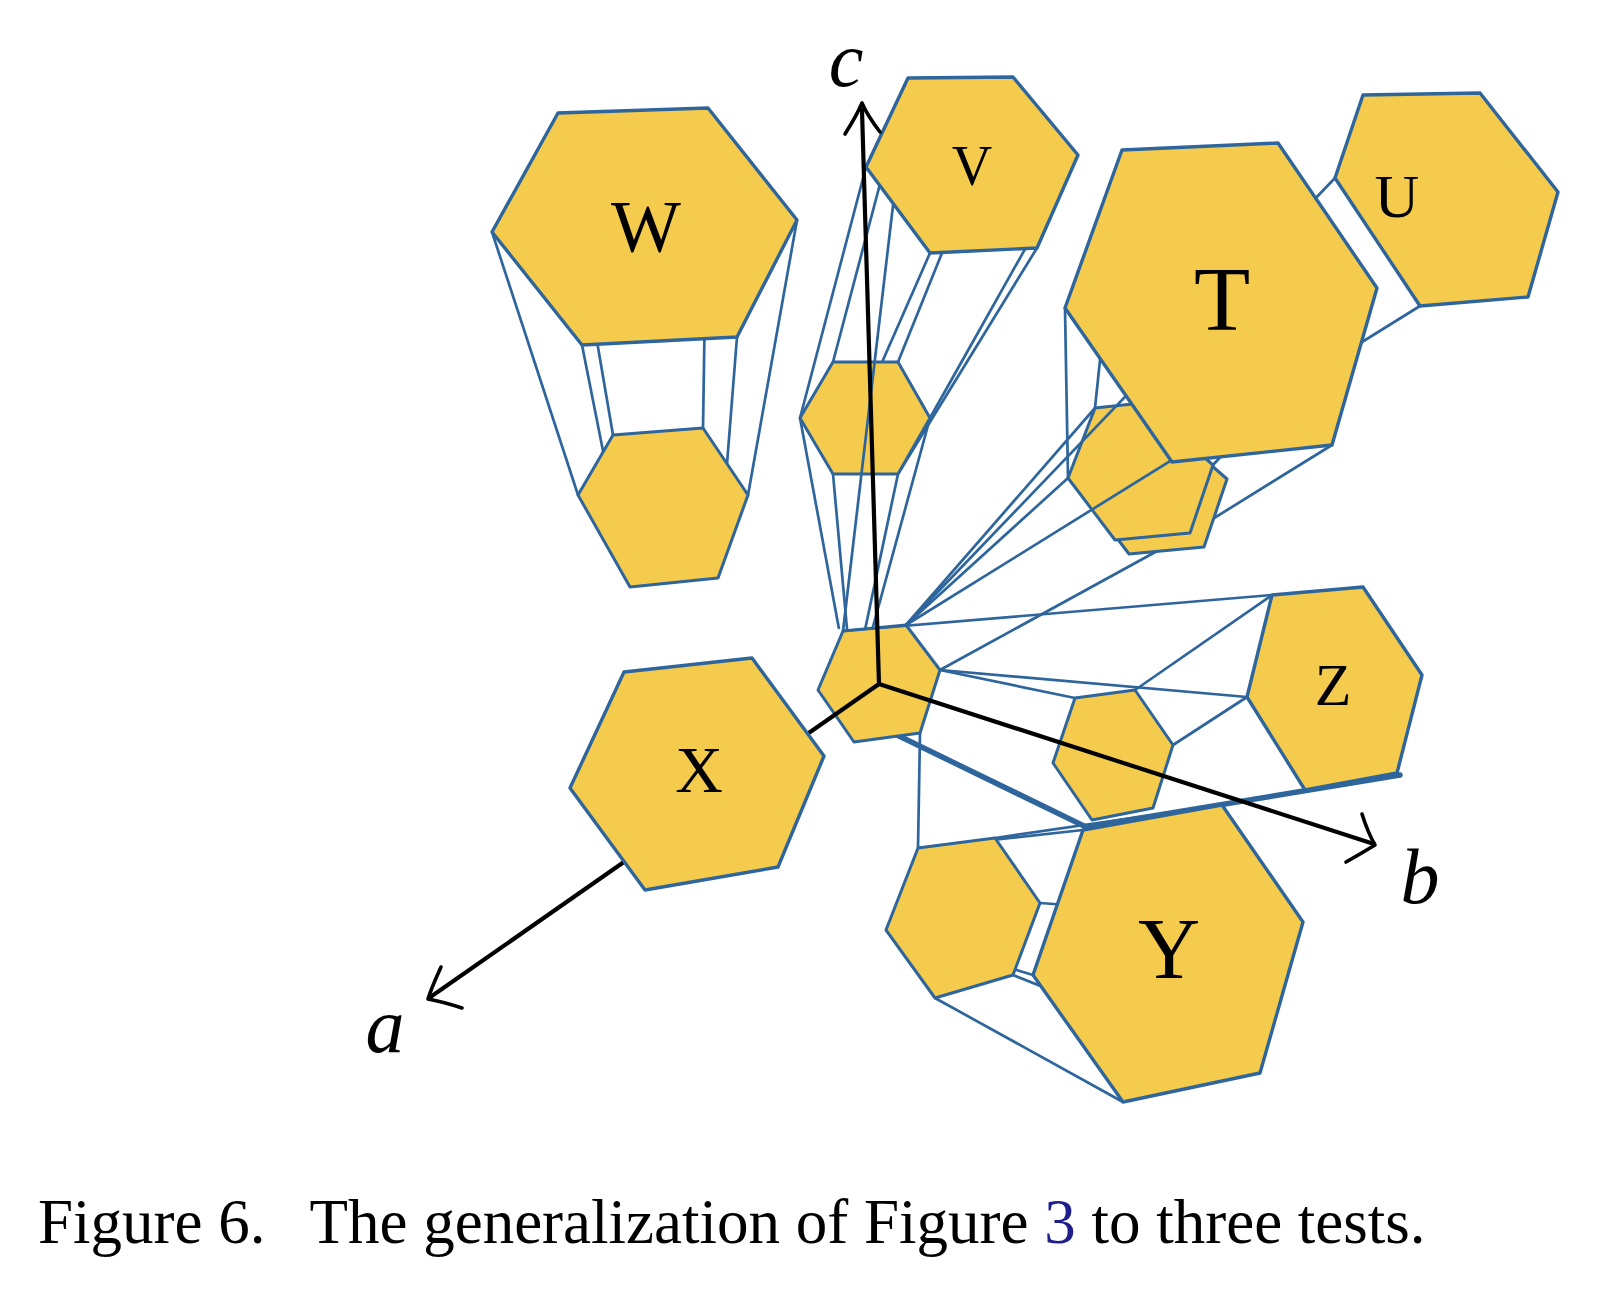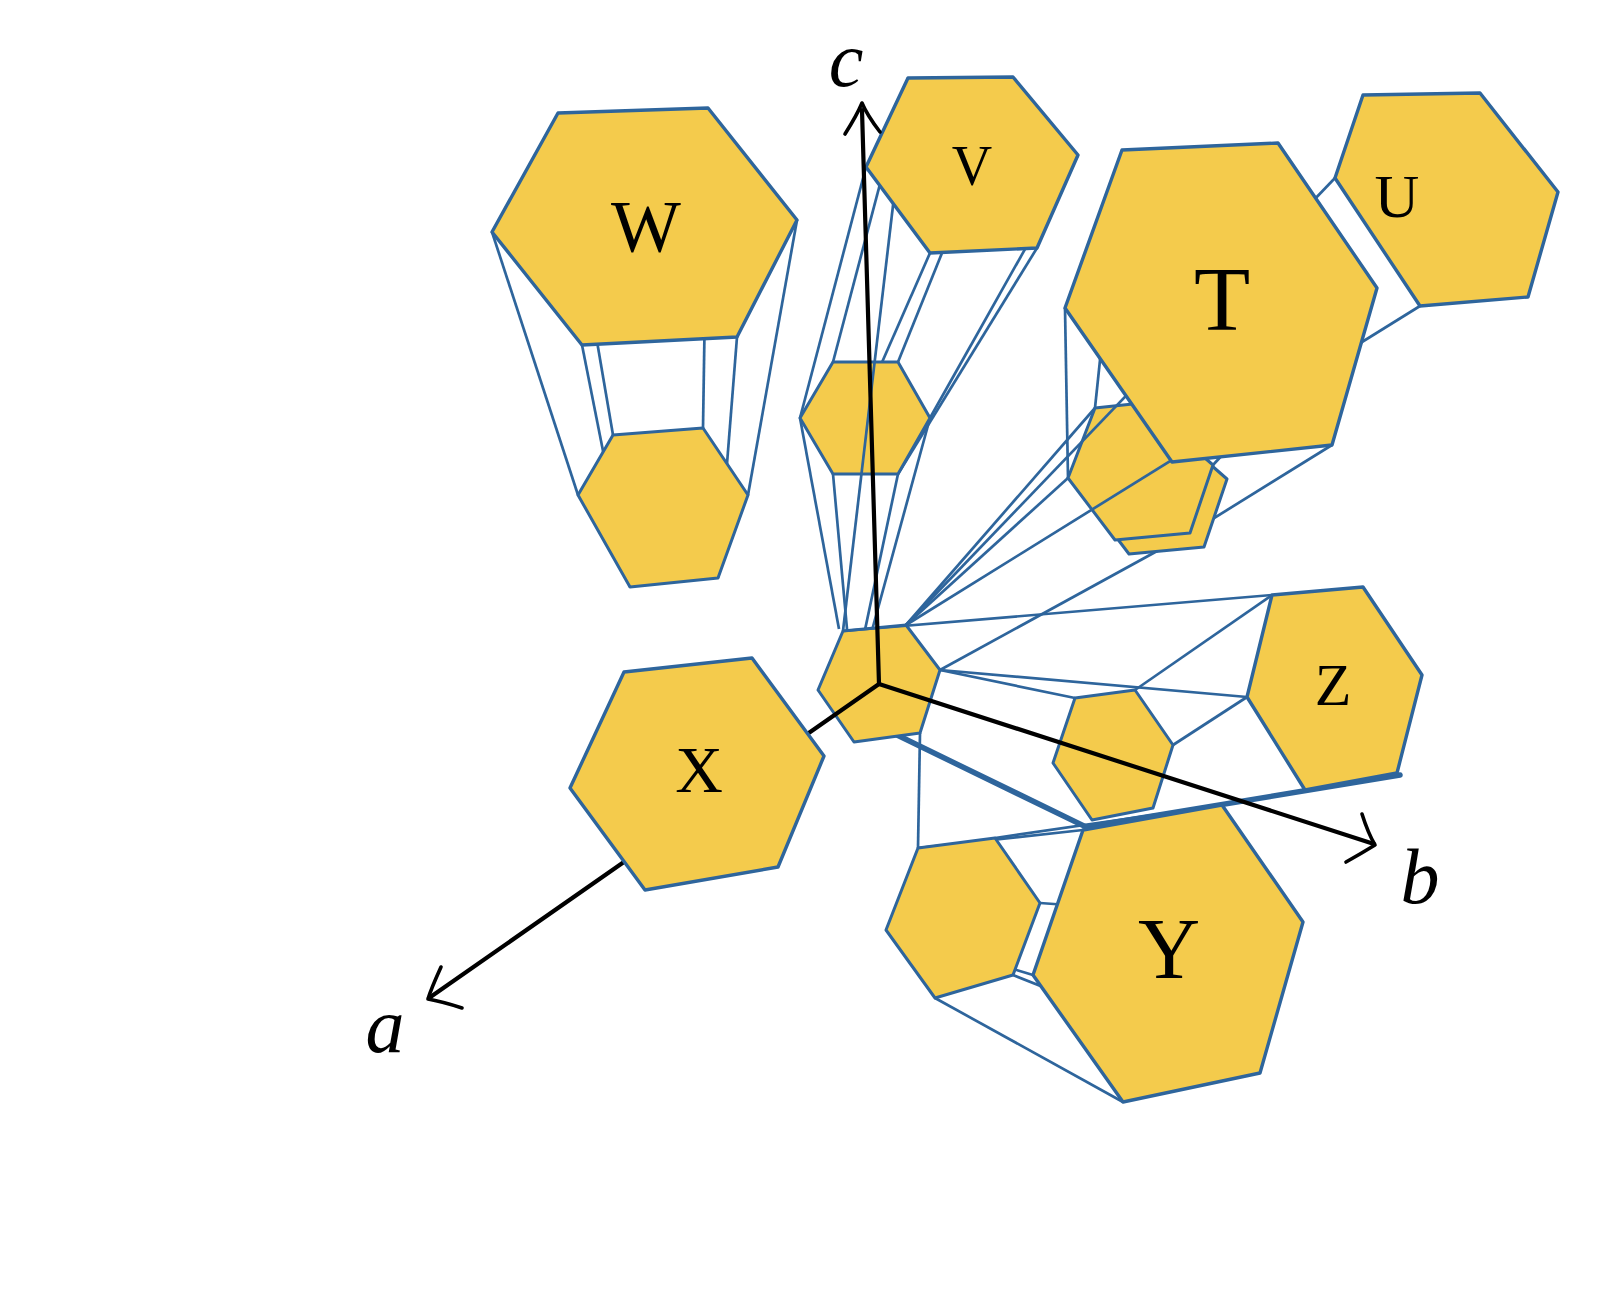--- a/index.html
+++ b/index.html
@@ -111,13 +111,16 @@
       <text x="846" y="86" font-size="78" font-style="italic" font-family="&quot;Liberation Serif&quot;, serif" fill="#000000" text-anchor="middle">c</text>
       <text x="646" y="252" font-size="74" font-family="&quot;Liberation Serif&quot;, serif" fill="#000000" text-anchor="middle">W</text>
       <text x="972" y="185" font-size="56" font-family="&quot;Liberation Serif&quot;, serif" fill="#000000" text-anchor="middle">V</text>
       <text x="1222" y="330" font-size="92" font-family="&quot;Liberation Serif&quot;, serif" fill="#000000" text-anchor="middle">T</text>
       <text x="1397" y="217" font-size="62" font-family="&quot;Liberation Serif&quot;, serif" fill="#000000" text-anchor="middle">U</text>
       <text x="699" y="792" font-size="66" font-family="&quot;Liberation Serif&quot;, serif" fill="#000000" text-anchor="middle">X</text>
       <text x="1333" y="705" font-size="60" font-family="&quot;Liberation Serif&quot;, serif" fill="#000000" text-anchor="middle">Z</text>
       <text x="1169" y="978" font-size="86" font-family="&quot;Liberation Serif&quot;, serif" fill="#000000" text-anchor="middle">Y</text>
     </svg>
 
+  <div class="caption">
+    <span>Figure 6.</span><span class="capgap"></span><span>The generalization of Figure </span><span class="figref">3</span><span> to three tests.</span>
+  </div>
 </div>
 
 </body></html>

